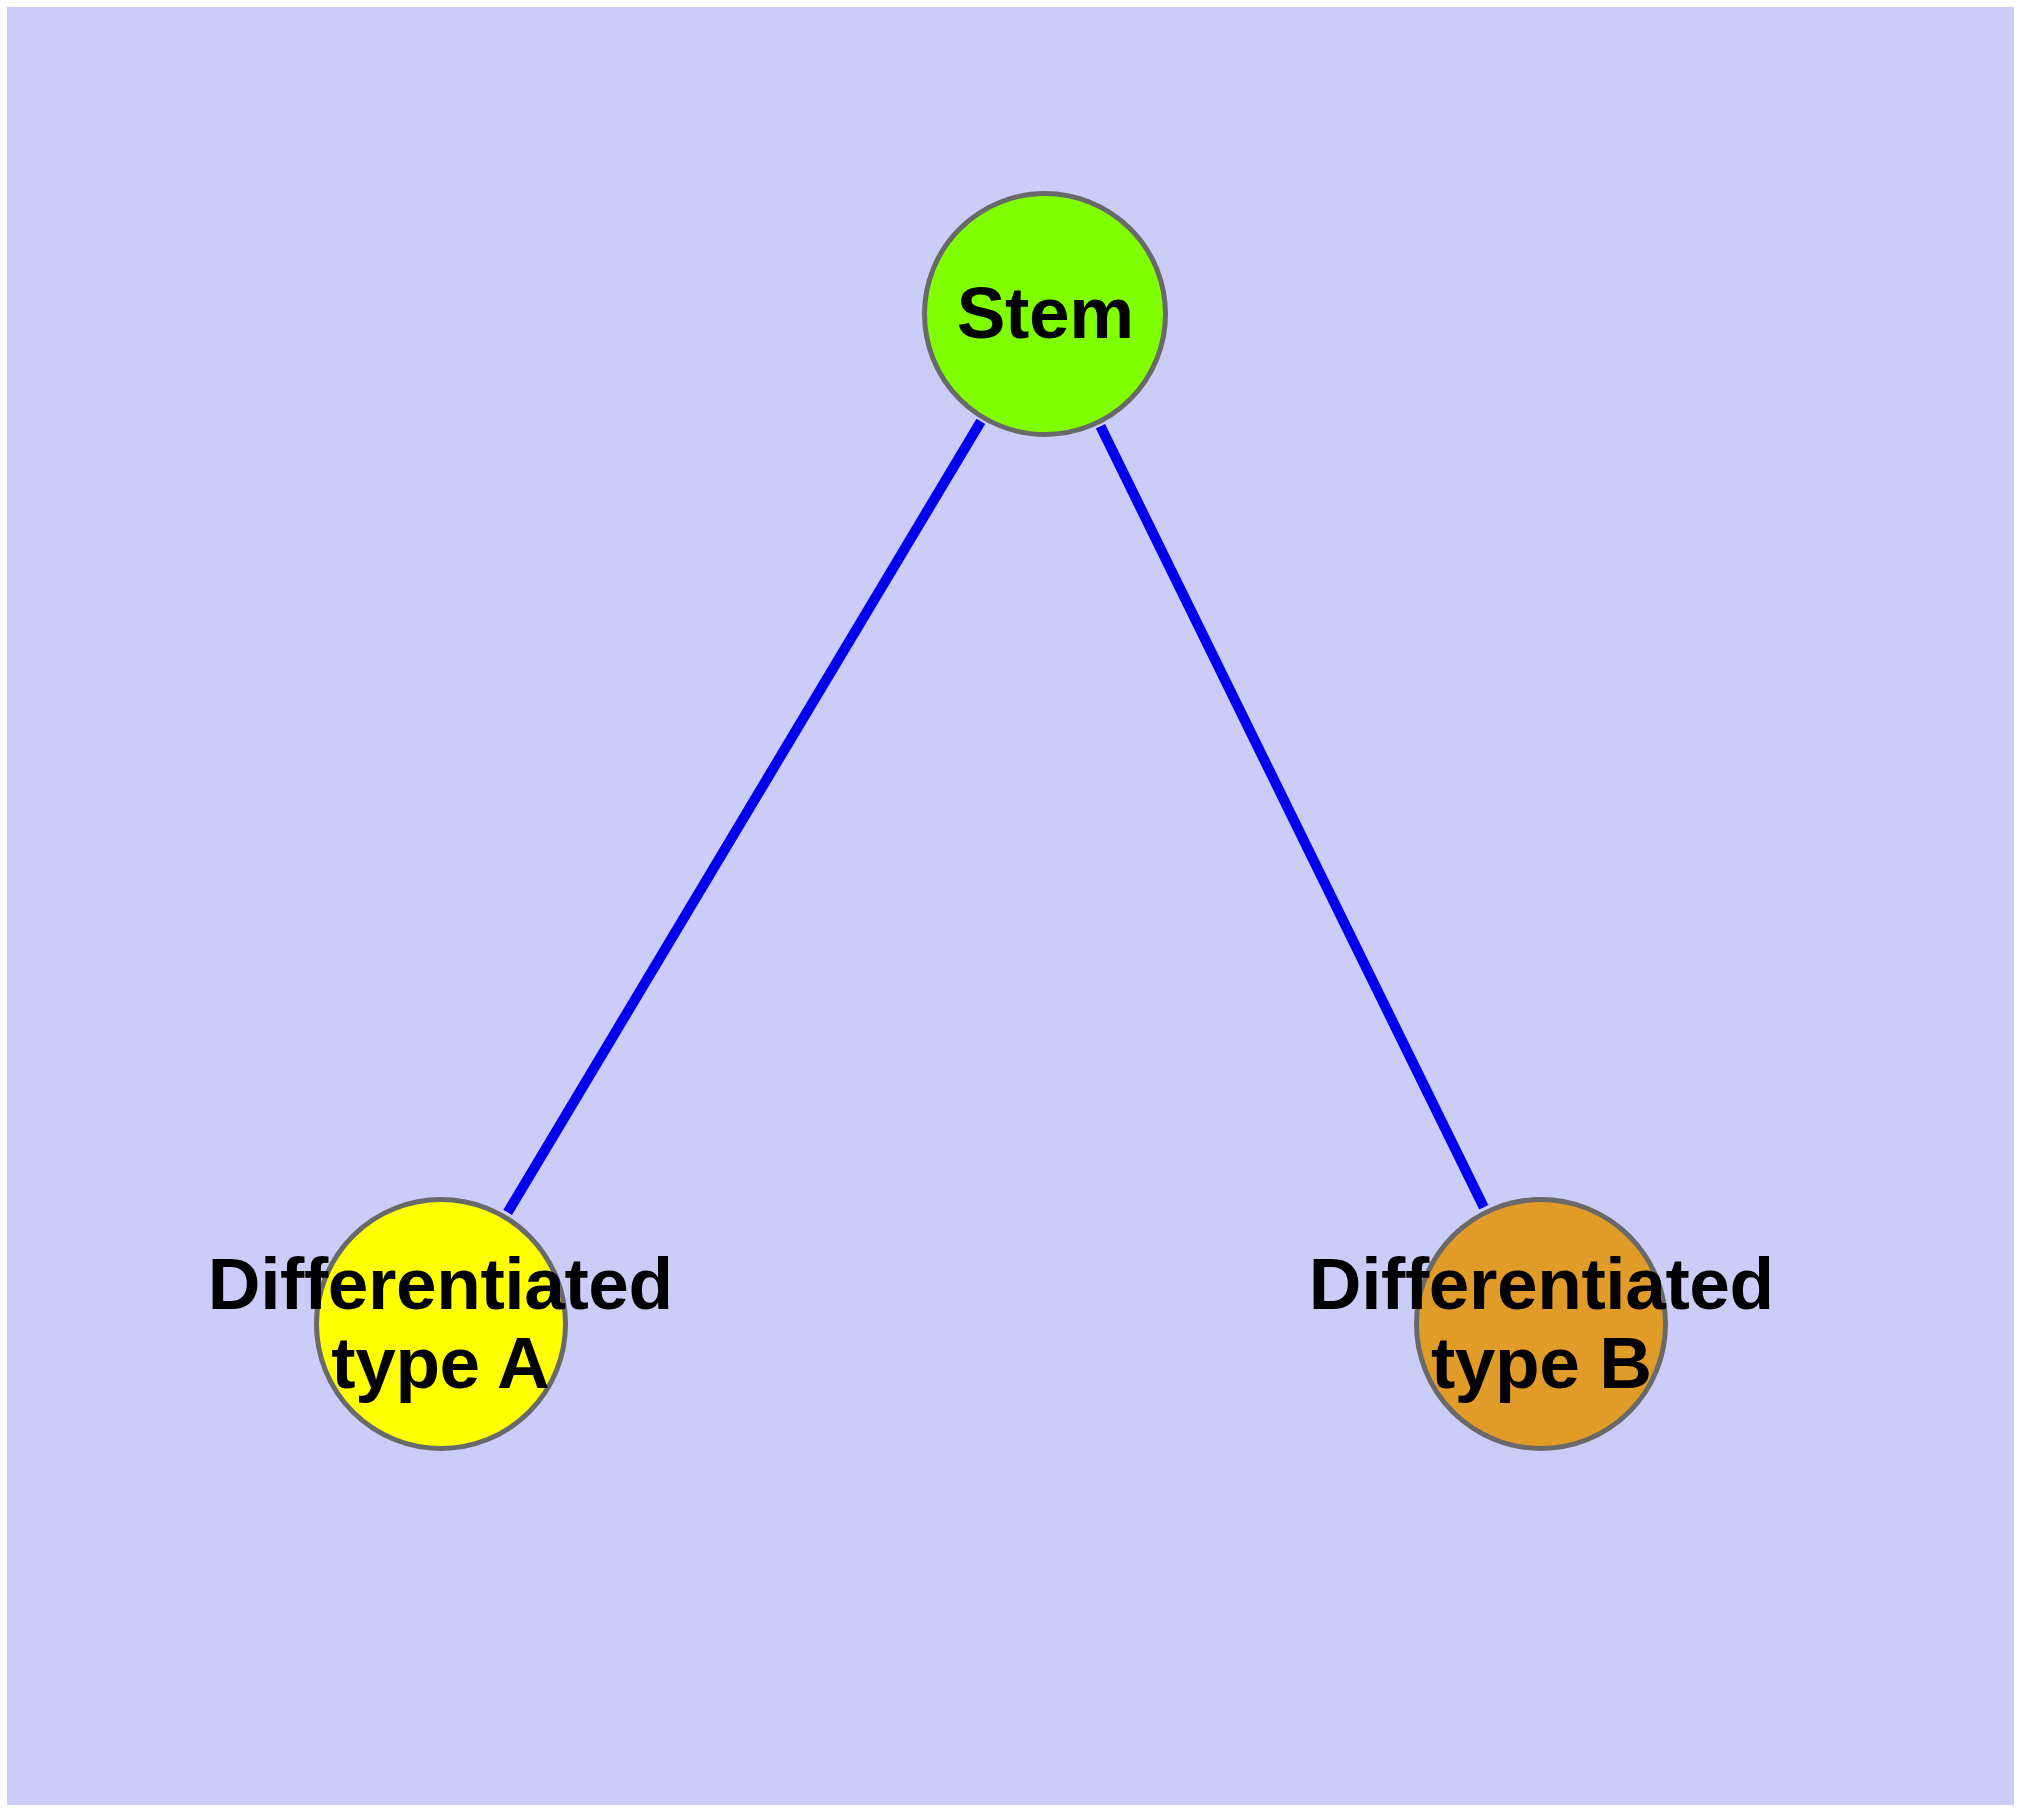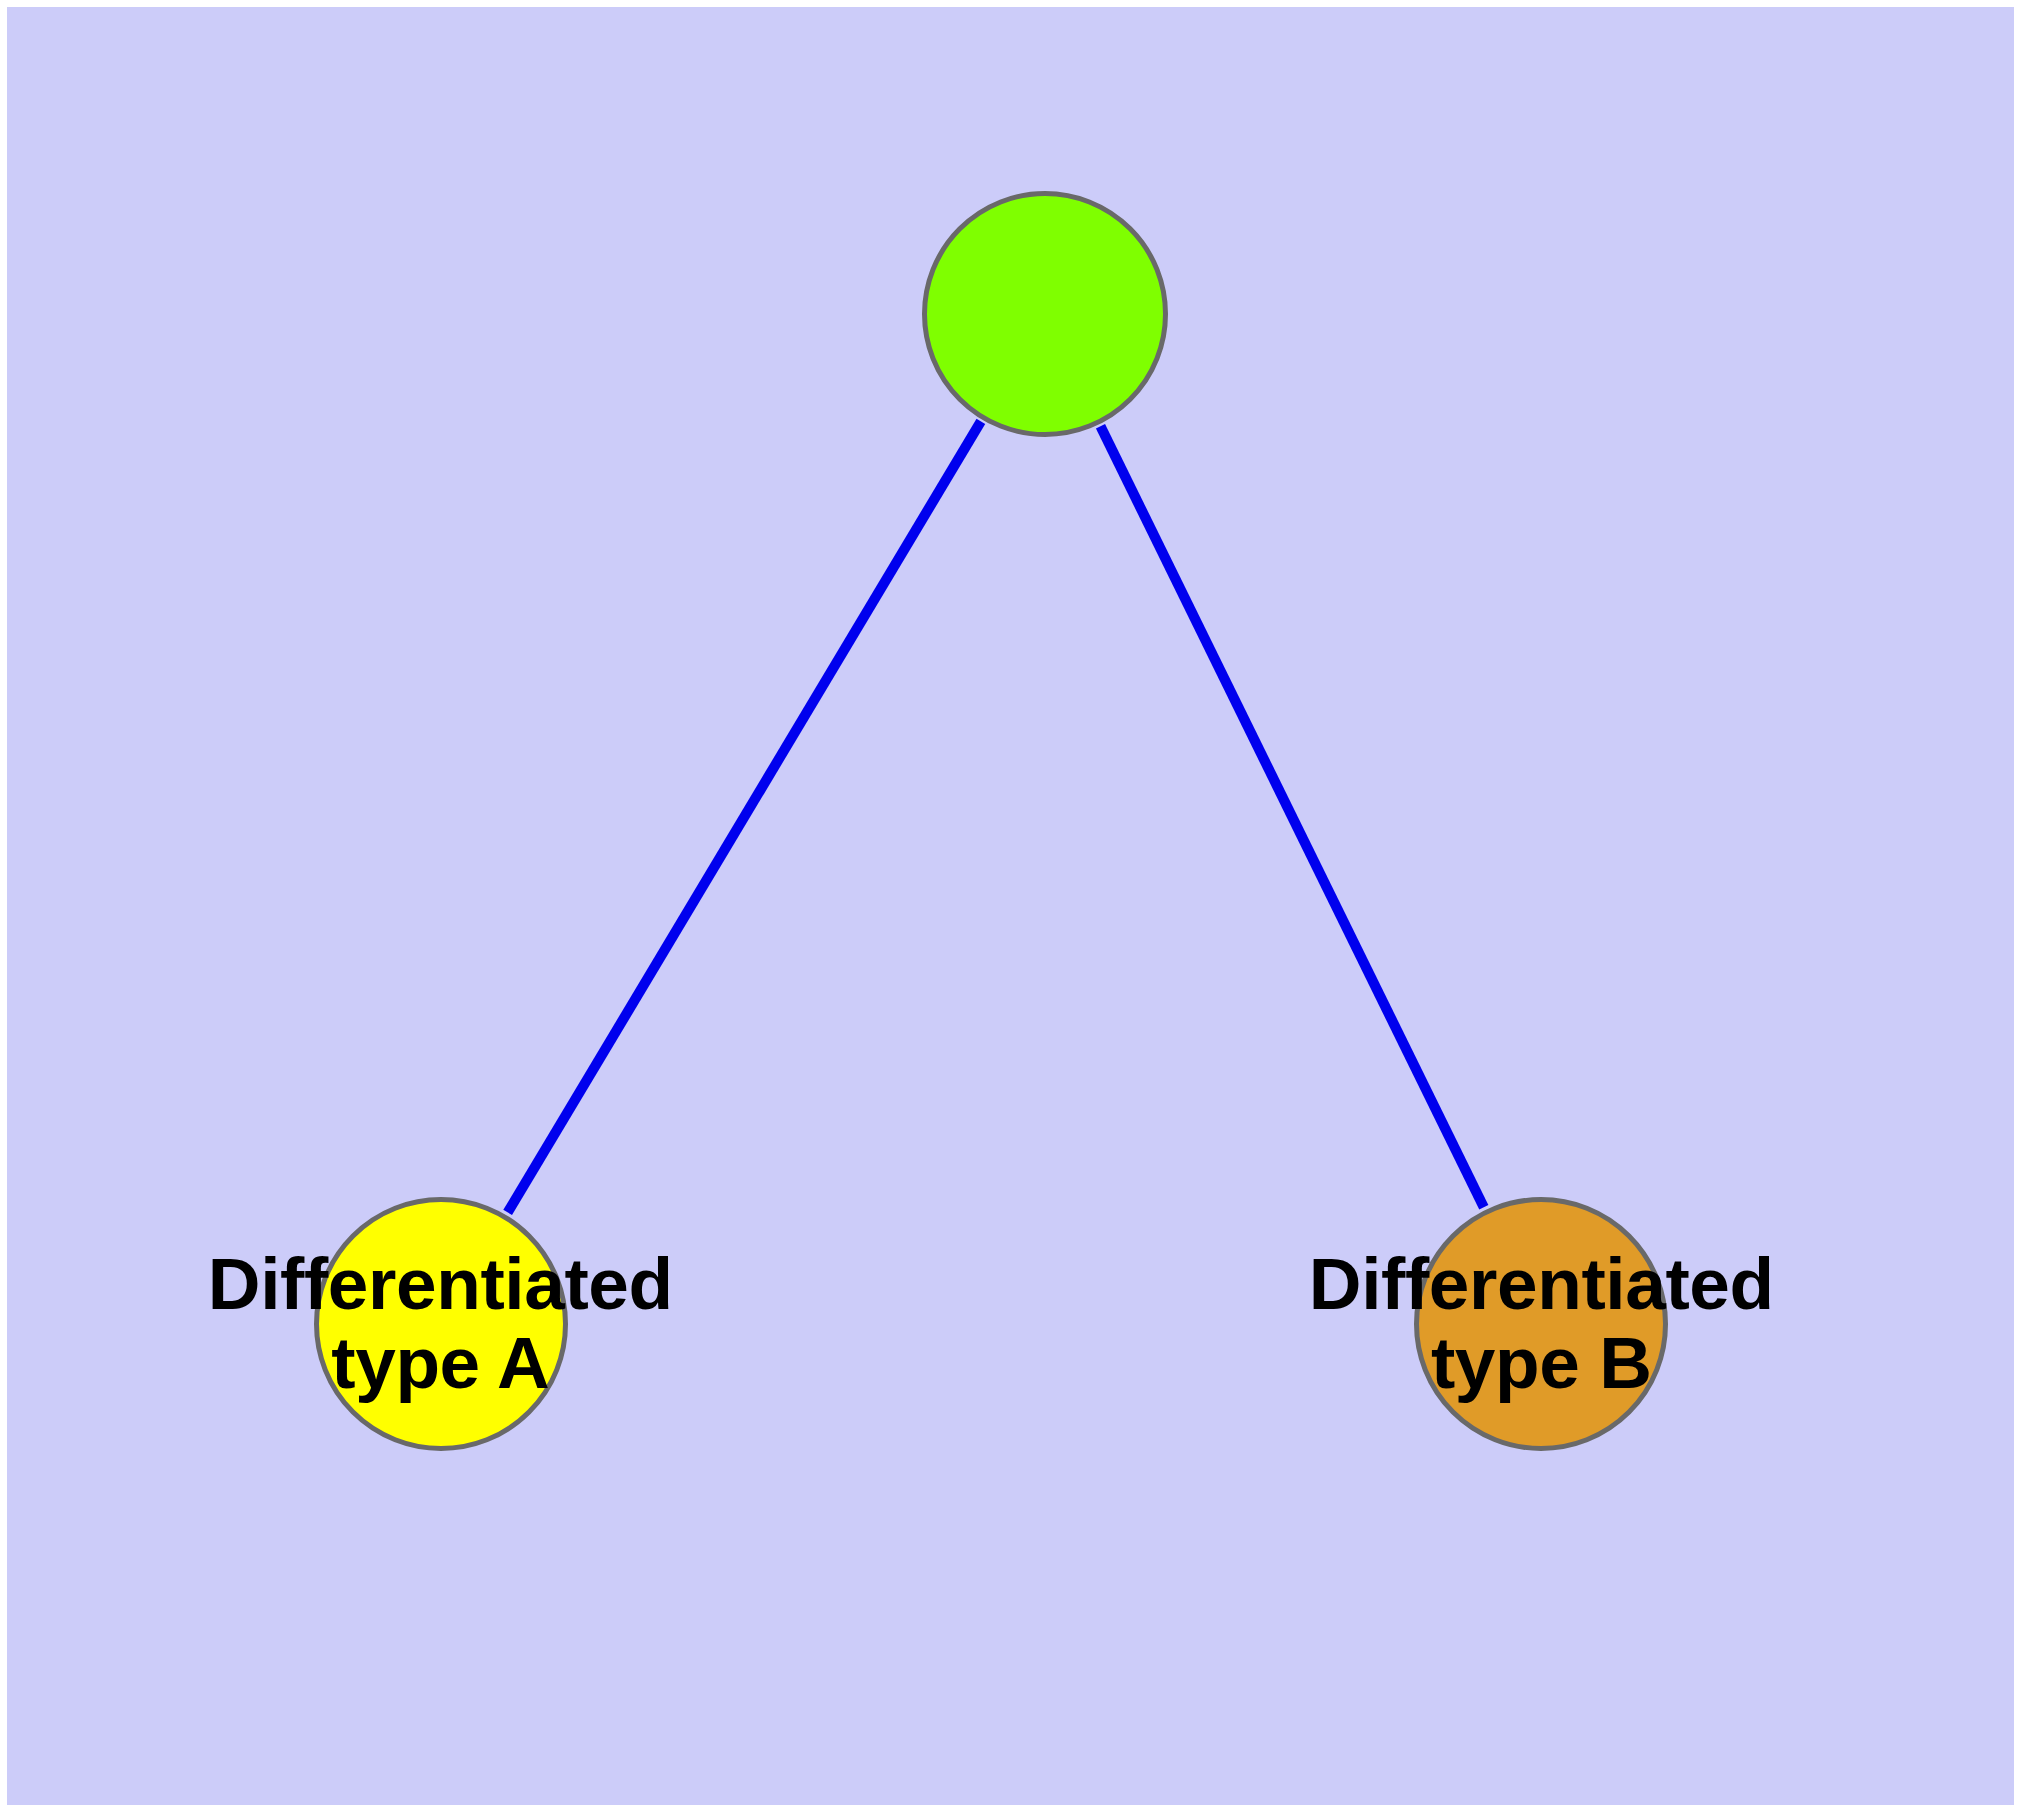--- a/index.html
+++ b/index.html
@@ -67,20 +67,21 @@
 <div id="graph-canvas">
   <div id="graph-plot">
 
     <svg id="edge-layer" viewBox="0 0 2368 2122" width="2007" height="1798" xmlns="http://www.w3.org/2000/svg">
         <line x1="1149.0270650414022" y1="489.01225591956336" x2="590.5395881666586" y2="1422.6967894885595" stroke="#0000ee" stroke-width="12" stroke-linecap="butt"></line>
         <line x1="1290.204934584279" y1="494.8620205546336" x2="1742.5921960040898" y2="1416.649397669872" stroke="#0000ee" stroke-width="12" stroke-linecap="butt"></line>
       </svg>
 
     <div id="node-layer">
         <div class="node" style="left: 915px; top: 184px; width: 246px; height: 246px; background: rgb(127, 255, 0); border: 5.1px solid rgb(105, 105, 105);"></div>
+        <div class="node-label" style="width: 1017px; left: 530px; font-size: 73px; color: rgb(0, 0, 0); top: 267px;">Stem</div>
         <div class="node" style="left: 307px; top: 1190px; width: 254px; height: 254px; background: rgb(255, 255, 0); border: 5.1px solid rgb(105, 105, 105);"></div>
         <div class="node-label" style="width: 1017px; left: -75px; font-size: 73px; color: rgb(0, 0, 0); top: 1238px;">Differentiated
 type A</div>
         <div class="node" style="left: 1407px; top: 1190px; width: 254px; height: 254px; background: rgb(224, 155, 40); border: 5.1px solid rgb(105, 105, 105);"></div>
         <div class="node-label" style="width: 1017px; left: 1026px; font-size: 73px; color: rgb(0, 0, 0); top: 1238px;">Differentiated
 type B</div>
       </div>
 
   </div>
 </div>

